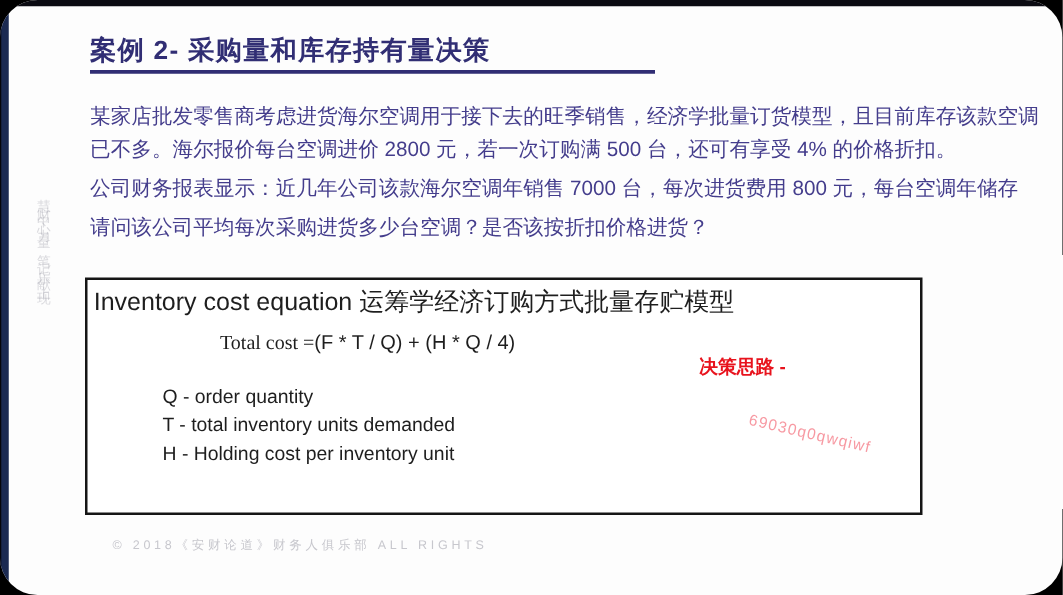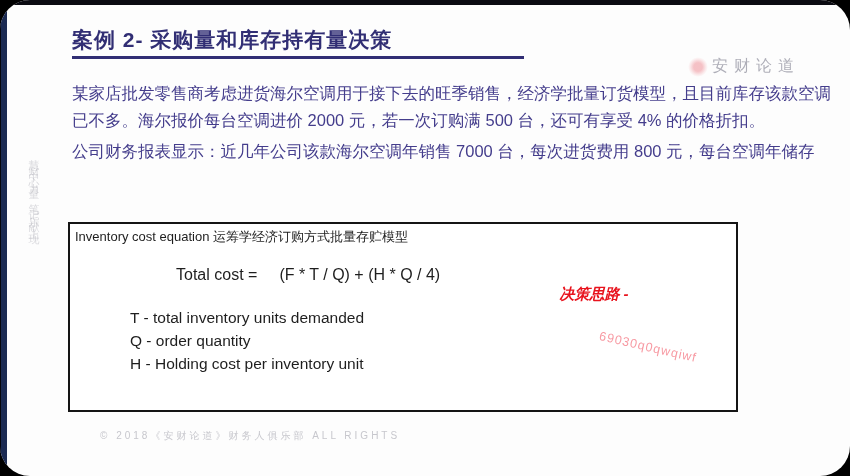--- a/index.html
+++ b/index.html
@@ -21,29 +21,29 @@
     position:absolute;left:72px;top:80px;width:770px;
     color:#443d8c;font-size:16.5px;line-height:27px;font-weight:500;
   }
   .body-text .line{white-space:nowrap;}
   .body-text .pgap{margin-top:4px;}
 
   .model-box{
     position:absolute;left:68px;top:222px;width:670px;height:190px;
     border:2px solid #151515;background:#fff;box-sizing:border-box;
   }
-  .box-header{position:absolute;left:5px;top:4px;font-size:13px;color:#1e1e1e;white-space:nowrap;}
+  .box-header{position:absolute;left:5px;top:4px;font-size:20px;color:#1e1e1e;white-space:nowrap;}
   .formula{position:absolute;left:106px;top:42px;font-size:16px;color:#1e1e1e;white-space:nowrap;}
-  .formula .lhs{margin-right:22px;}
+  .formula .lhs{font-family:Liberation Serif, serif;}
   .definitions{position:absolute;left:60px;top:82px;font-size:15.5px;color:#1e1e1e;line-height:23px;}
   .definitions .def-line{white-space:nowrap;}
 
   .decision{
     position:absolute;left:398px;top:56px;width:252px;text-align:center;
-    color:#e8131d;font-weight:bold;font-size:15px;line-height:28px;font-style:italic;
+    color:#e8131d;font-weight:bold;font-size:15px;line-height:28px;
   }
   .decision .d2{white-space:nowrap;}
   .code-watermark{
     position:absolute;left:528px;top:116px;transform:rotate(13deg);
     color:rgba(240,70,85,0.55);font-size:12.5px;letter-spacing:1px;white-space:nowrap;
   }
 
   .brand-watermark{
     position:absolute;left:688px;top:56px;display:flex;align-items:center;
     font-family:"Liberation Serif",serif;color:rgba(110,110,128,0.55);
@@ -53,59 +53,56 @@
     width:20px;height:20px;margin-right:4px;border-radius:50%;
     background:radial-gradient(circle at 50% 50%, rgba(235,120,130,0.45) 0 30%, rgba(235,120,130,0.15) 55%, transparent 70%);
   }
 
   .left-watermark{
     position:absolute;left:26px;top:150px;writing-mode:vertical-rl;
     font-size:11px;letter-spacing:6px;color:rgba(140,140,152,0.30);white-space:nowrap;
   }
 
   .footer{
-    position:absolute;left:100px;top:429px;font-size:10px;letter-spacing:3px;
+    position:absolute;left:90px;top:429px;font-size:10px;letter-spacing:3px;
     color:rgba(185,185,192,0.8);white-space:nowrap;
   }
 </style>
 </head>
 <body>
 
 <div class="stage">
 
   <div class="topbar"></div>
   <div class="leftbar"></div>
 
   <div class="slide-title">案例 2- 采购量和库存持有量决策</div>
   <div class="title-underline"></div>
 
   <div class="body-text">
     <div class="line">某家店批发零售商考虑进货海尔空调用于接下去的旺季销售，经济学批量订货模型，且目前库存该款空调</div>
-    <div class="line">已不多。海尔报价每台空调进价 2000 元，若一次订购满 500 台，还可有享受 4% 的价格折扣。</div>
+    <div class="line">已不多。海尔报价每台空调进价 2800 元，若一次订购满 500 台，还可有享受 4% 的价格折扣。</div>
     <div class="line pgap">公司财务报表显示：近几年公司该款海尔空调年销售 7000 台，每次进货费用 800 元，每台空调年储存</div>
+    <div class="line pgap">请问该公司平均每次采购进货多少台空调？是否该按折扣价格进货？</div>
   </div>
 
   <div class="model-box">
     <div class="box-header">Inventory cost equation 运筹学经济订购方式批量存贮模型</div>
     <div class="formula">
       <span class="lhs">Total cost =</span><span>(F * T / Q) + (H * Q / 4)</span>
     </div>
     <div class="definitions">
+      <div class="def-line">Q - order quantity</div>
       <div class="def-line">T - total inventory units demanded</div>
-      <div class="def-line">Q - order quantity</div>
       <div class="def-line">H - Holding cost per inventory unit</div>
     </div>
     <div class="decision">
       <div class="d1">决策思路 -</div>
     </div>
     <div class="code-watermark">69030q0qwqiwf</div>
   </div>
 
-  <div class="brand-watermark">
-    <span class="brand-logo"></span>
-    <span>安财论道</span>
-  </div>
 
   <div class="left-watermark">慧财中心力量 笔记乐献上现</div>
 
   <div class="footer">© 2018《安财论道》财务人俱乐部 ALL RIGHTS</div>
 
 </div>
 
 </body></html>

